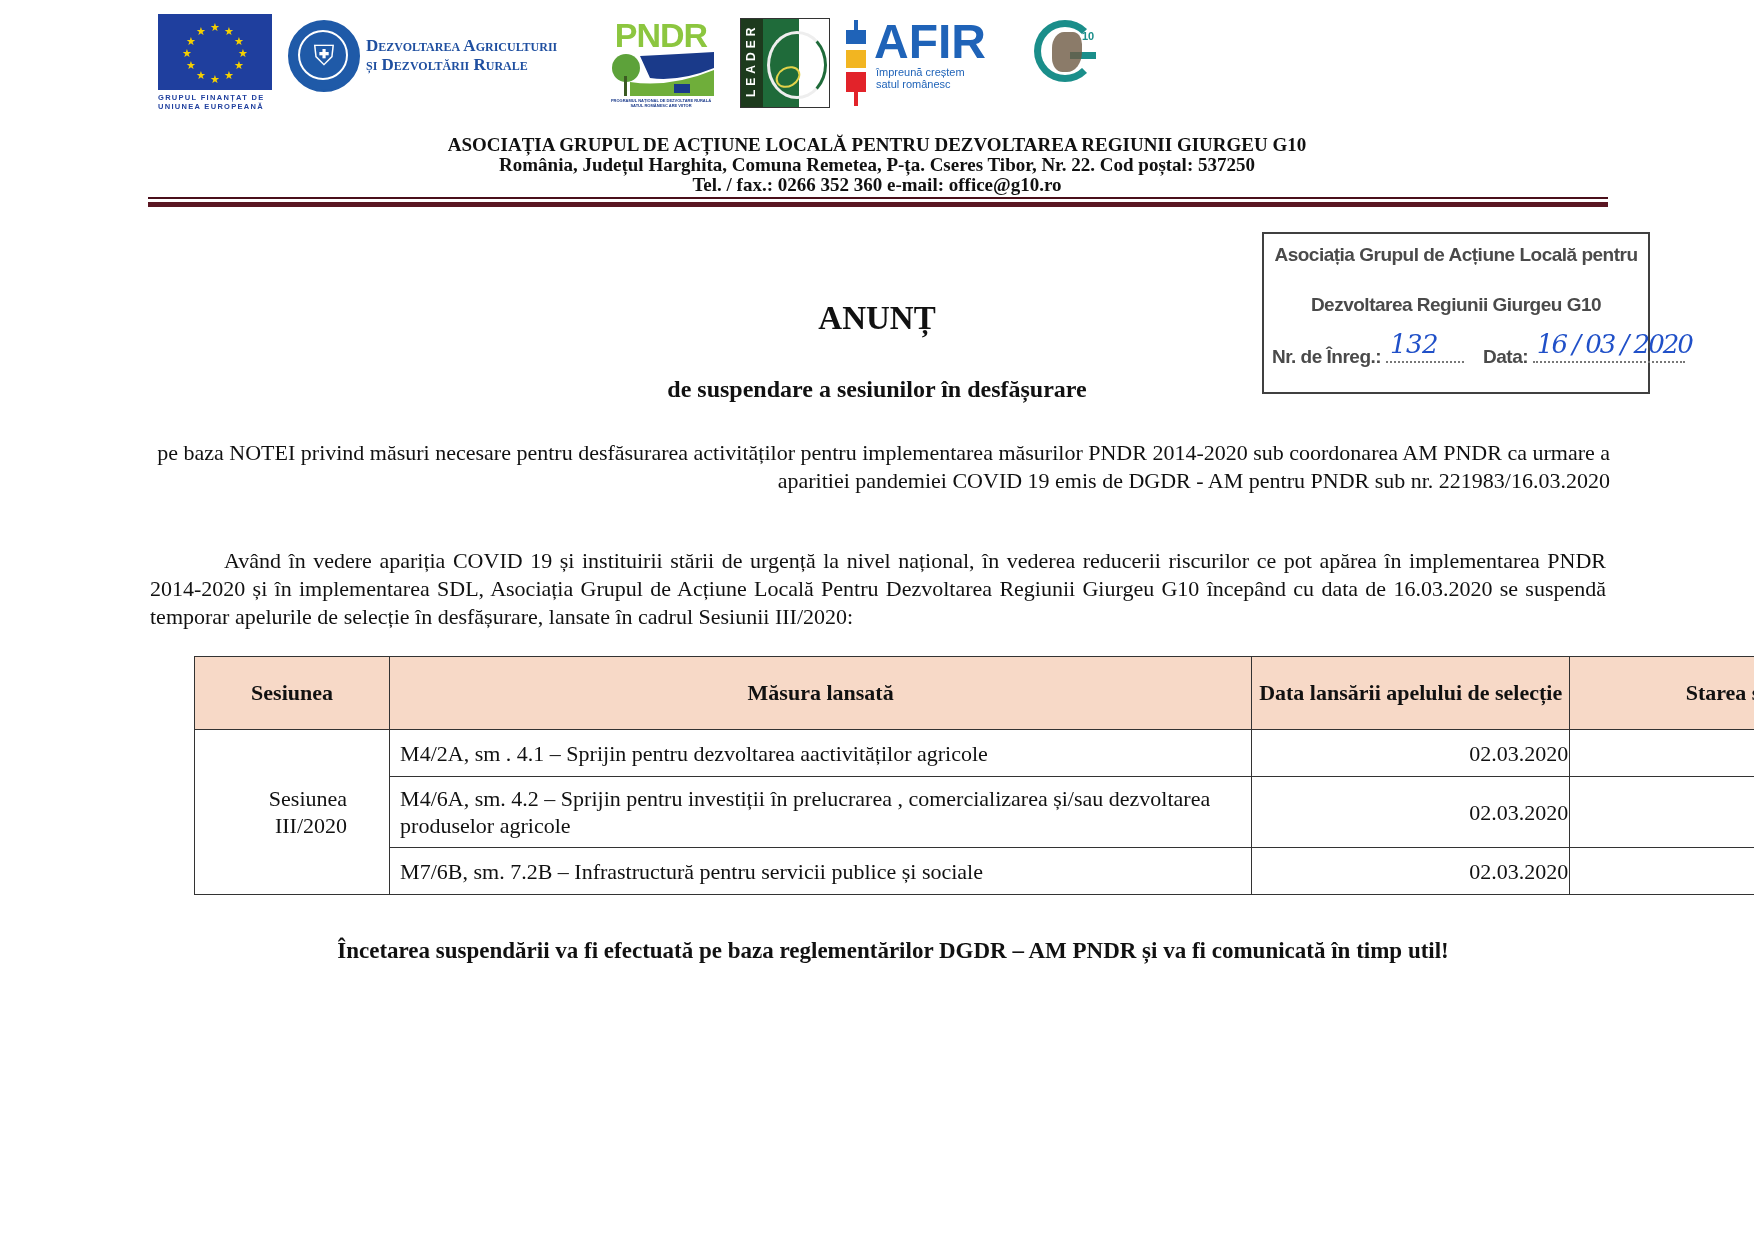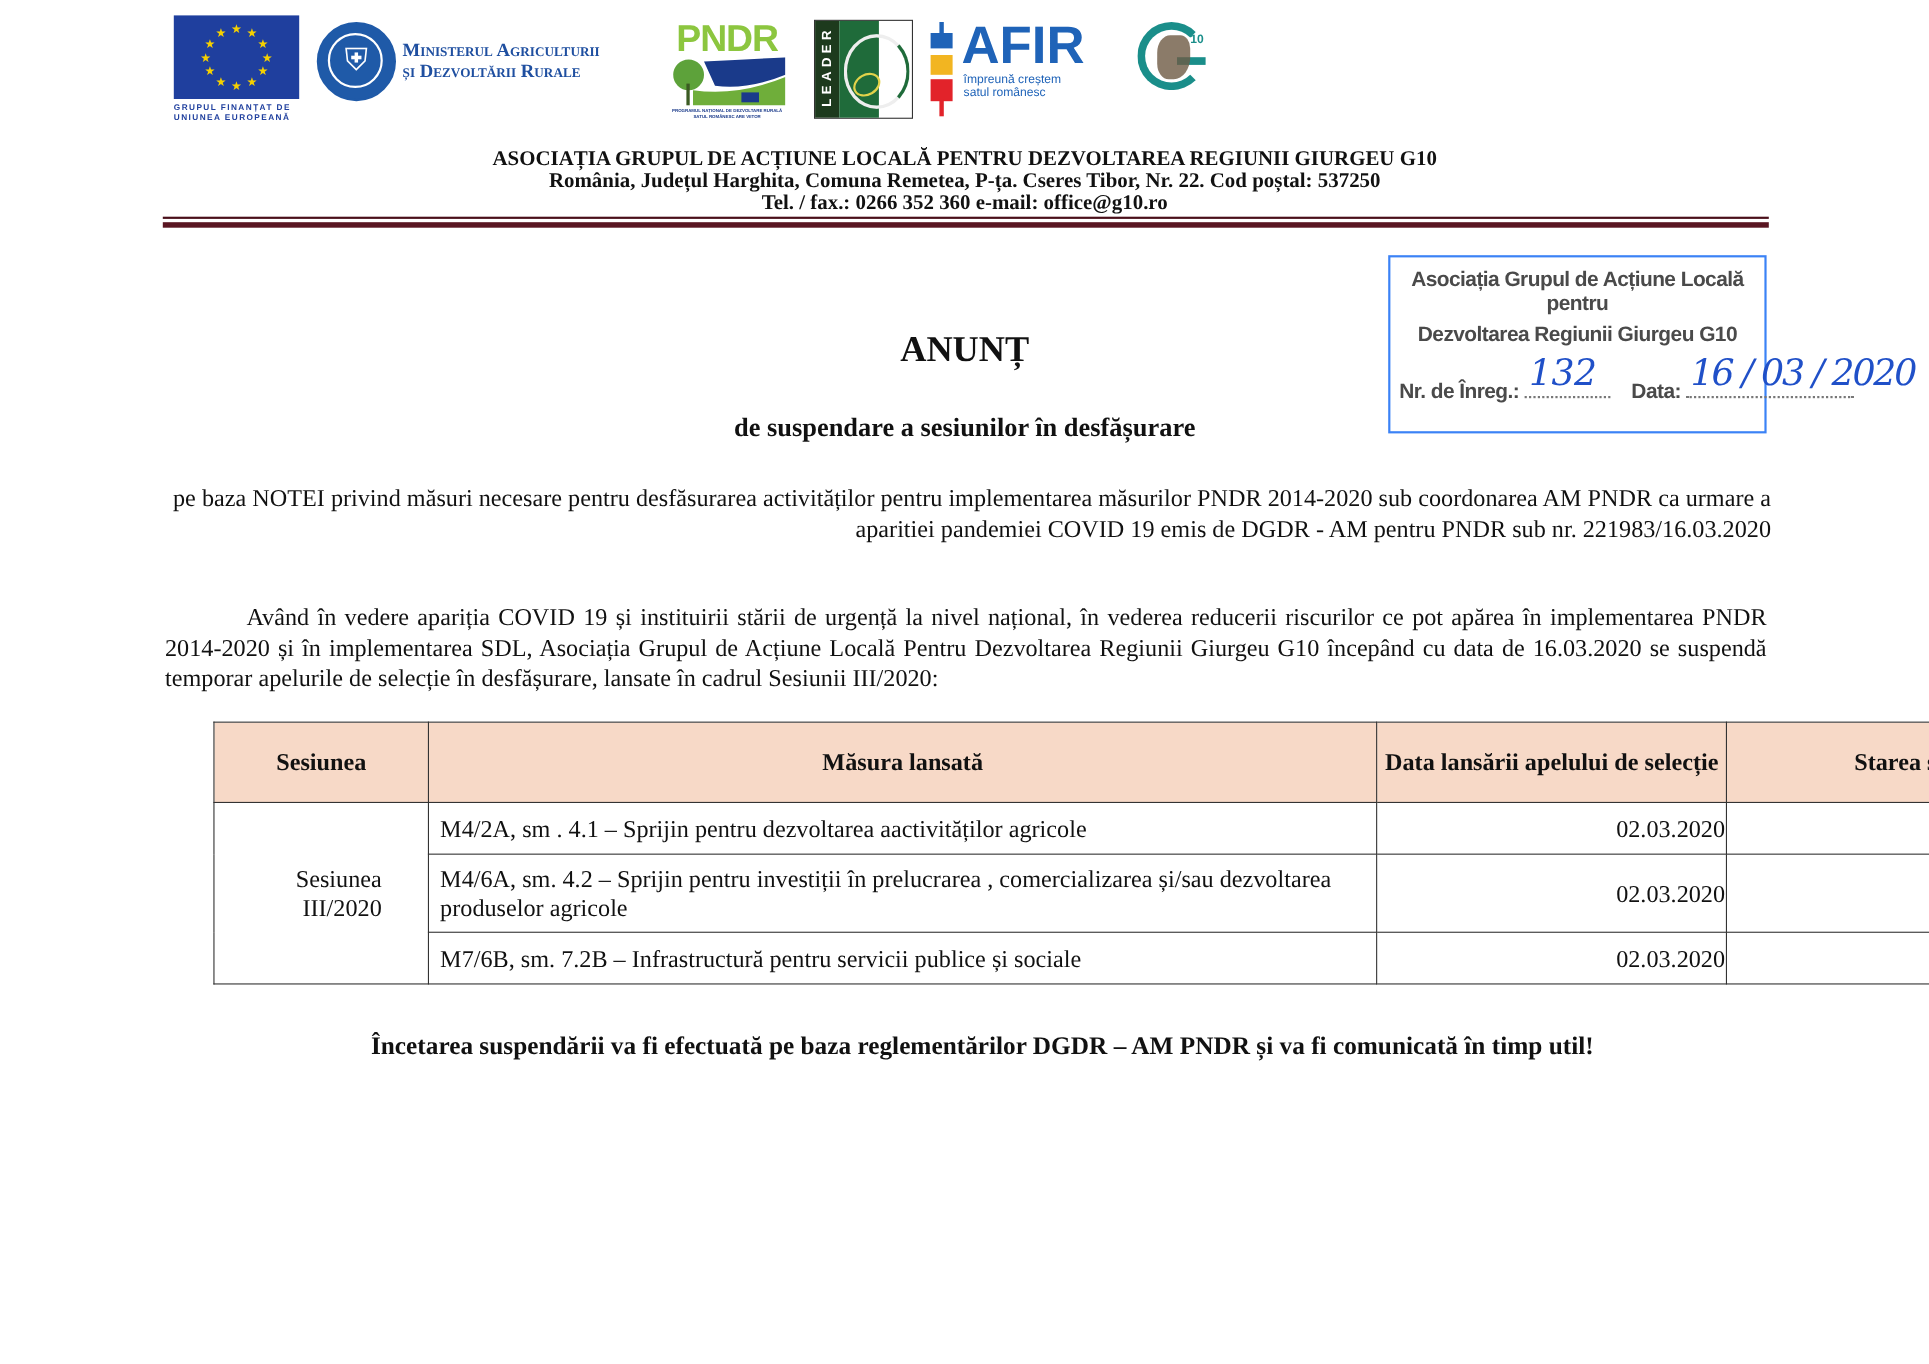--- a/index.html
+++ b/index.html
@@ -35,26 +35,26 @@
   .g10-bar { position: absolute; left: 52px; top: 34px; width: 26px; height: 7px; background: #1a8e8a; }
   .g10-num { position: absolute; left: 64px; top: 12px; font-family: "Liberation Sans", sans-serif; font-weight: bold; color: #1a8e8a; font-size: 11px; }
   .g10-map { position: absolute; left: 34px; top: 14px; width: 30px; height: 40px; background: #6e5a43; border-radius: 40% 30% 50% 35%; opacity: .8; }
 
   
   .org { position: absolute; top: 135px; left: 0; width: 1754px; text-align: center; font-weight: bold; font-size: 19px; line-height: 20px; }
   .rule-thin { position: absolute; left: 148px; top: 197px; width: 1460px; height: 2px; background: #4a0f1a; }
   .rule-thick { position: absolute; left: 148px; top: 202px; width: 1460px; height: 5px; background: #5a1622; }
 
   
-  .stamp { position: absolute; left: 1262px; top: 232px; width: 344px; height: 162px; border: 2px solid #3b82f6; box-sizing: border-box; font-family: "Liberation Sans", "DejaVu Sans", sans-serif; color: #4a4a4a; font-weight: bold; }
+  .stamp { position: absolute; left: 1262px; top: 232px; width: 388px; height: 162px; border: 2px solid #404040; box-sizing: border-box; font-family: "Liberation Sans", "DejaVu Sans", sans-serif; color: #4a4a4a; font-weight: bold; }
   .stamp-line1 { position: absolute; left: 0; top: 10px; width: 100%; text-align: center; font-size: 19px; letter-spacing: -0.5px; }
   .stamp-line2 { position: absolute; left: 0; top: 60px; width: 100%; text-align: center; font-size: 19px; letter-spacing: -0.5px; }
   .stamp-row { position: absolute; left: 8px; top: 112px; font-size: 19px; white-space: nowrap; letter-spacing: -0.5px; }
   .dots { display: inline-block; border-bottom: 2px dotted #777; vertical-align: baseline; position: relative; height: 14px; }
-  .hand { position: absolute; bottom: 2px; left: 4px; font-family: "DejaVu Serif", serif; font-style: italic; font-weight: normal; color: #2050c8; font-size: 33px; white-space: nowrap; }
+  .hand { position: absolute; bottom: 2px; left: 4px; font-family: "DejaVu Serif", serif; font-style: italic; font-weight: normal; color: #2050c8; font-size: 26px; white-space: nowrap; }
 
   
   .title { position: absolute; top: 300px; left: 0; width: 1754px; text-align: center; font-size: 33px; font-weight: bold; }
   .subtitle { position: absolute; top: 376px; left: 0; width: 1754px; text-align: center; font-size: 24px; font-weight: bold; }
 
   .basis { position: absolute; top: 439px; left: 150px; width: 1460px; text-align: right; font-size: 22px; line-height: 28px; }
   .body-p { position: absolute; top: 547px; left: 150px; width: 1456px; text-align: justify; font-size: 22px; line-height: 28px; text-indent: 74px; }
 
   
   table.sessions { position: absolute; top: 656px; left: 194px; width: 1744px; border-collapse: collapse; font-size: 22px; }
@@ -94,21 +94,21 @@
       <div>UNIUNEA EUROPEANĂ</div>
     </div>
   </div>
 
   <div class="logo gov">
     <div class="gov-inner"></div>
     <div class="gov-eagle">⛨</div>
   </div>
 
   <div class="logo min">
-    <div>Ministerul Agriculturii</div>
+    <div>Dezvoltarea Agriculturii</div>
     <div>și Dezvoltării Rurale</div>
   </div>
 
   <div class="logo pndr">
     <div class="pndr-title">PNDR</div>
     <svg class="pndr-land" viewBox="0 0 104 44">
       <path d="M30 4 Q70 2 104 0 L104 16 Q70 30 40 26 Z" fill="#1a3a8a"></path>
       <path d="M20 30 Q60 36 104 18 L104 44 L20 44 Z" fill="#6fae3a"></path>
       <circle cx="16" cy="16" r="14" fill="#5da23a"></circle>
       <rect x="14" y="24" width="3" height="20" fill="#3b5b22"></rect>

